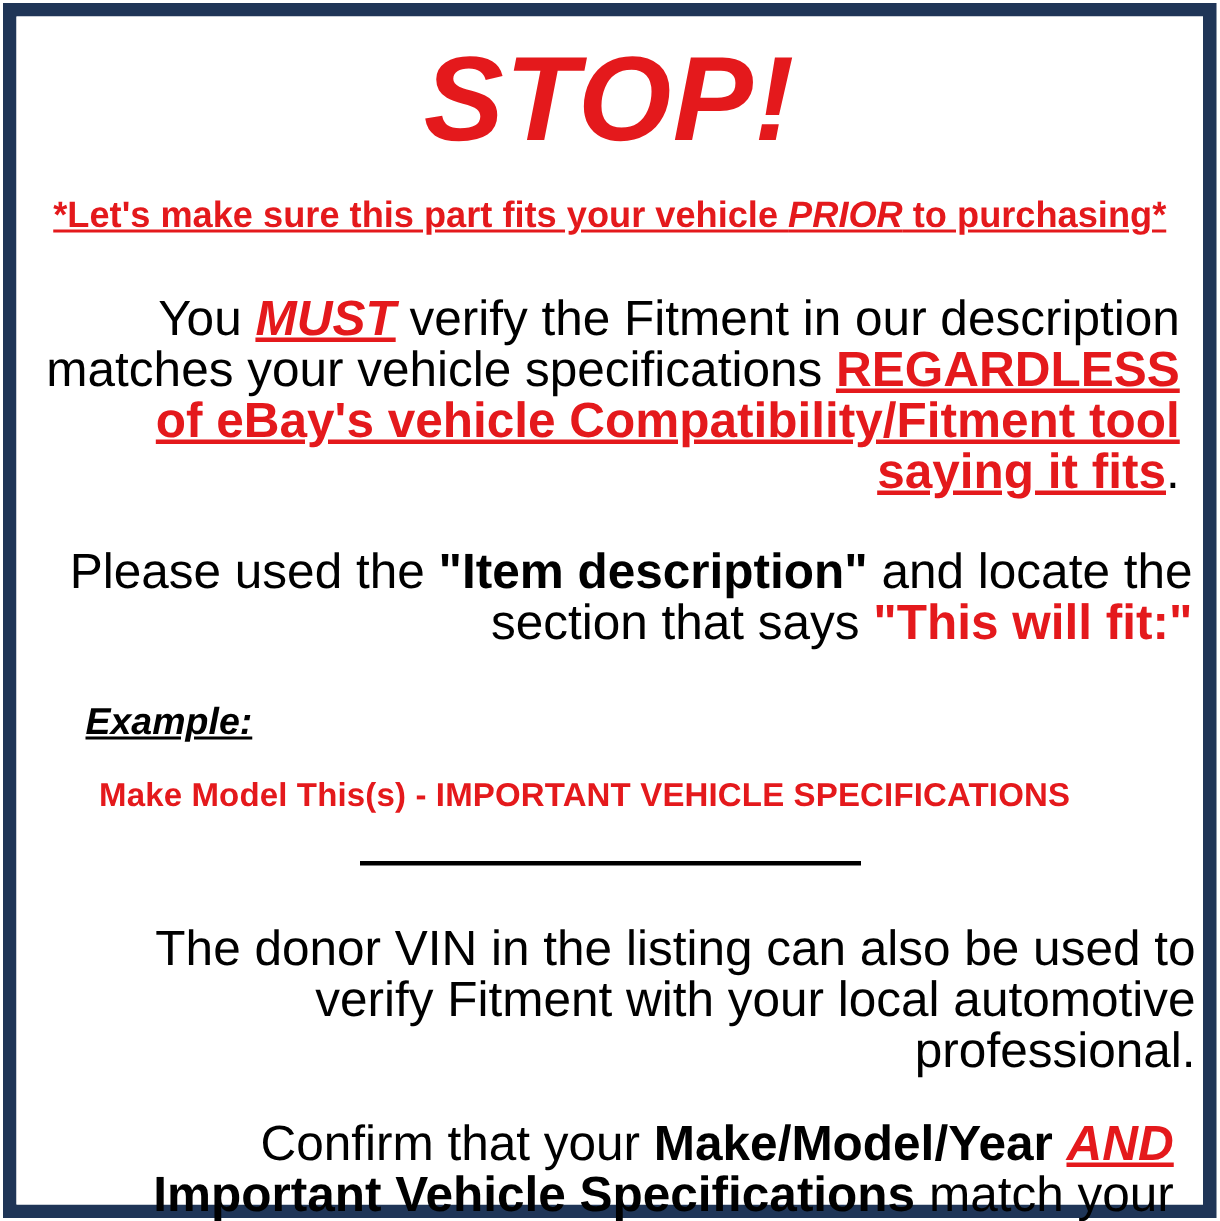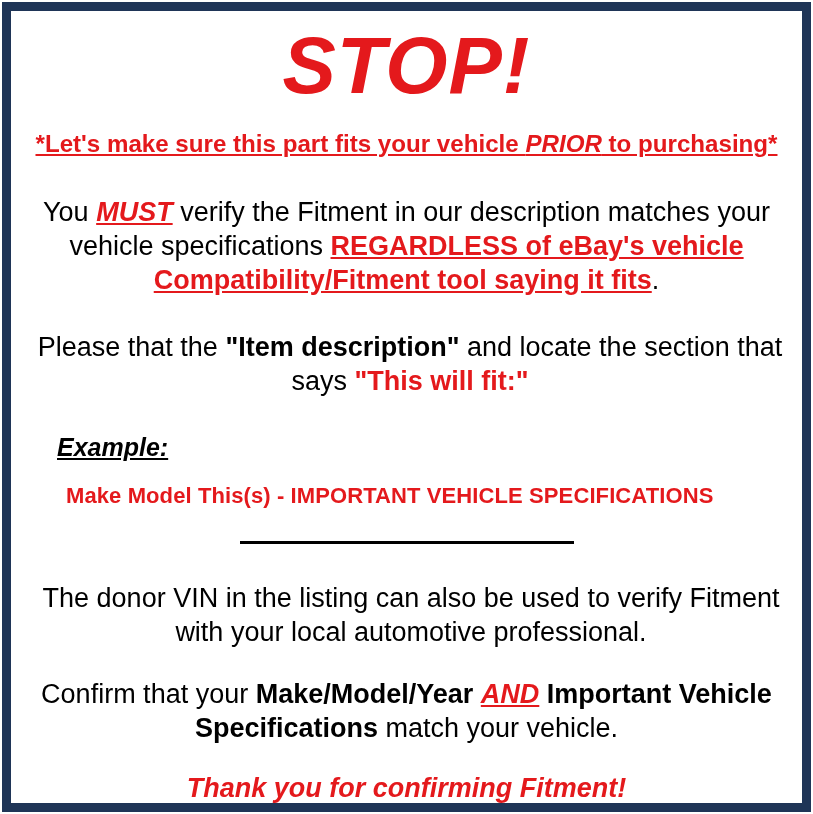--- a/index.html
+++ b/index.html
@@ -59,24 +59,24 @@
     white-space: nowrap;
     font-family: "Liberation Sans Narrow", "Liberation Sans", sans-serif;
     transform: scaleX(0.985);
   }
   .subtitle .ital { font-style: italic; }
 
   
   .para {
     margin: 0 auto;
     color: #000000;
-    font-size: 27px;
+    font-size: 33px;
     line-height: 34px;
     font-weight: normal;
-    text-align: center;
+    text-align: right;
   }
 
   .p-must      { padding-top: 36px; width: 760px; }
   .p-please    { padding-top: 33px; width: 770px; }
   .p-confirm   { padding-top: 28px; width: 752px; }
   .p-vin       { padding-top: 30px; width: 772px; }
   .black     { color: #000000; }
   .red-bold-ital-u { color:#e4191c; font-weight:bold; font-style:italic; text-decoration:underline; }
   .red-bold-u      { color:#e4191c; font-weight:bold; text-decoration:underline; }
   .red-bold        { color:#e4191c; font-weight:bold; }
@@ -146,21 +146,21 @@
 
 <div id="notice-frame">
   <div id="notice-body">
 
     <h1 class="stop-heading">STOP!</h1>
 
     <p class="subtitle"><span>*Let's make sure this part fits your vehicle </span><span class="ital">PRIOR</span><span> to purchasing*</span></p>
 
     <p class="para p-must"><span>You </span><span class="red-bold-ital-u">MUST</span><span> verify the Fitment in our description matches your vehicle specifications </span><span class="red-bold-u">REGARDLESS of eBay's vehicle Compatibility/Fitment tool saying it fits</span><span class="black">.</span></p>
 
-    <p class="para p-please"><span>Please that the </span><span class="blk-bold">"Item description"</span><span> and locate the section that says </span><span class="red-bold">"This will fit:"</span></p>
+    <p class="para p-please"><span>Please used the </span><span class="blk-bold">"Item description"</span><span> and locate the section that says </span><span class="red-bold">"This will fit:"</span></p>
 
     <div class="example-block">
       <p class="example-label">Example:</p>
       <p class="example-spec">Make Model This(s) - IMPORTANT VEHICLE SPECIFICATIONS</p>
     </div>
 
     <div class="divider-wrap">
       <span class="divider"></span>
     </div>
 

